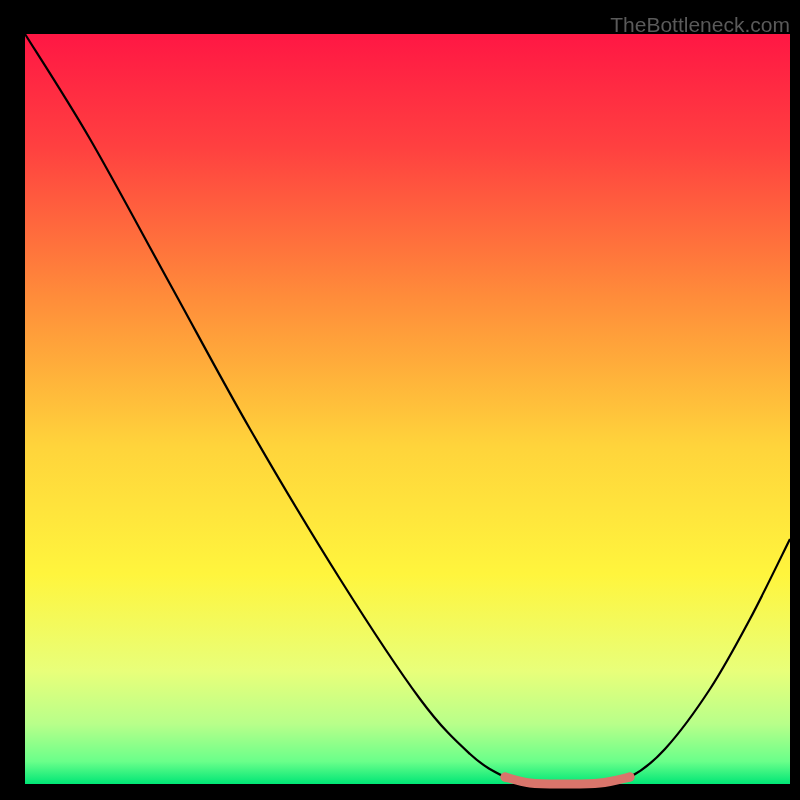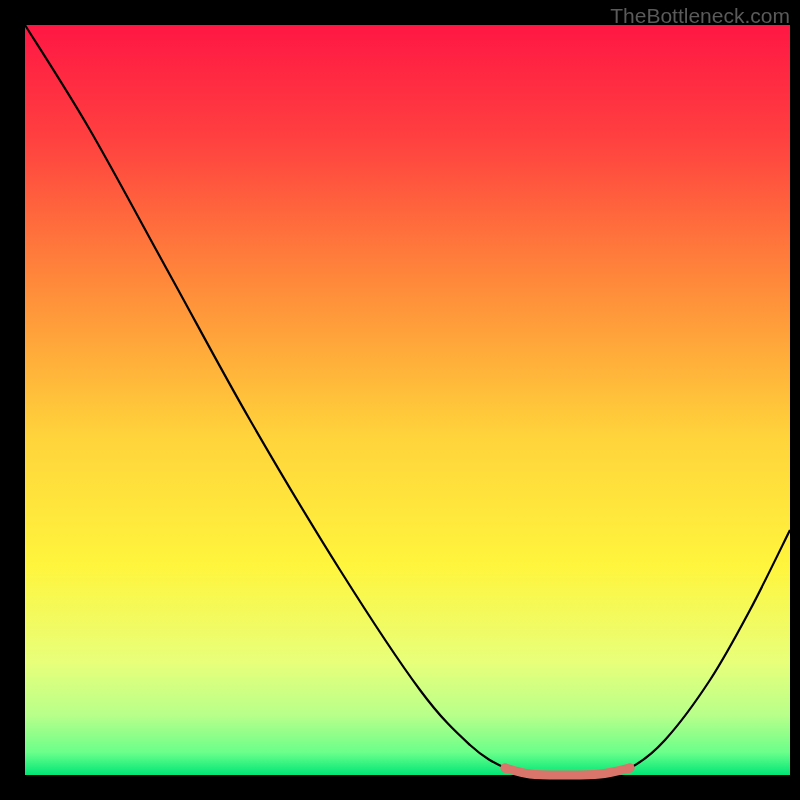--- a/index.html
+++ b/index.html
@@ -1,17 +1,17 @@
 <!DOCTYPE html>
 <html><head>
 <meta charset="utf-8">
 <style>
 *{margin:0;padding:0;box-sizing:border-box}
 body{background:#000;width:800px;height:800px;position:relative;font-family:Arial,sans-serif}
-.chart-container{position:absolute;top:0;left:0;width:800px;height:620px}
+.chart-container{position:absolute;top:9px;left:0;width:800px;height:620px}
 .watermark{position:absolute;top:4px;right:10px;color:#5a5a5a;font-size:21px;font-weight:500;z-index:10}
 svg{display:block}
 </style>
 </head>
 <body>
 
 <div class="chart-container">
   <div class="watermark">TheBottleneck.com</div>
   <svg id="chart-svg" width="800" height="800" viewBox="0 0 800 800">
     <defs>

